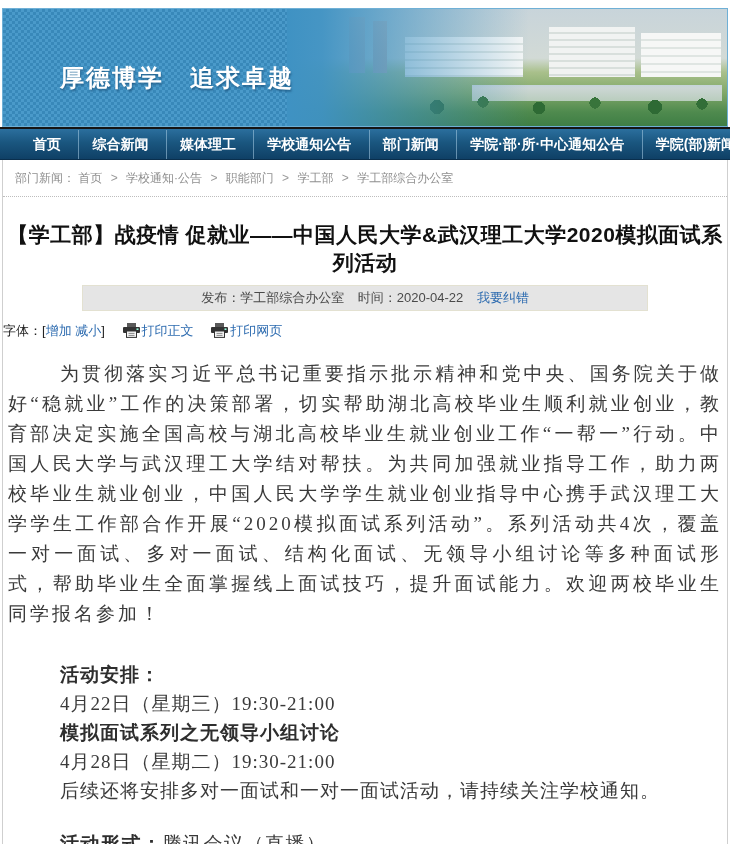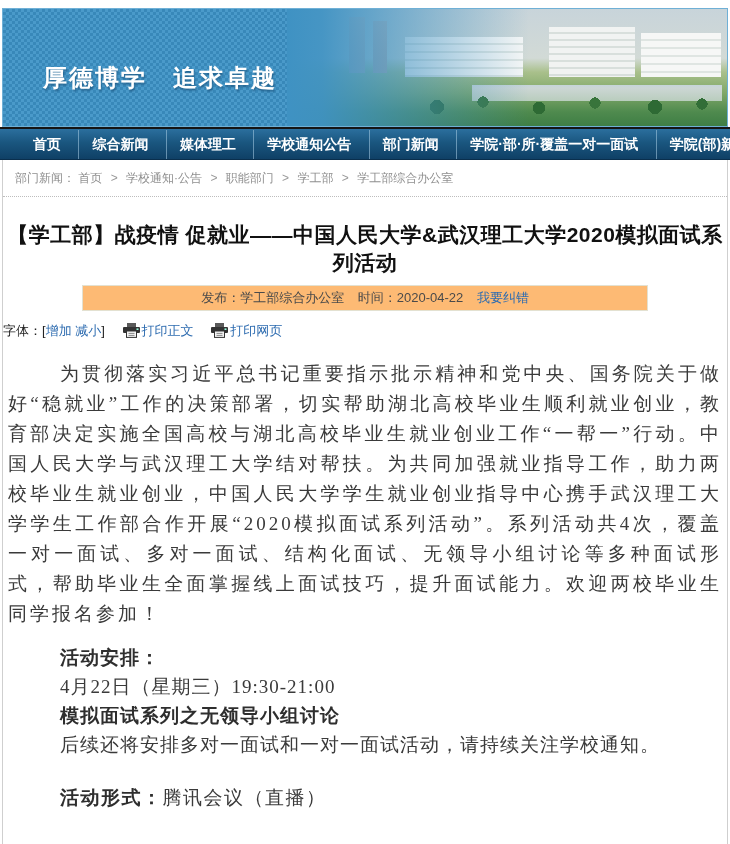--- a/index.html
+++ b/index.html
@@ -45,21 +45,21 @@
       0 0;
     background-size:
       100% 100%, 100% 100%, 100% 100%, 100% 100%, 100% 100%, 100% 100%, 100% 100%,
       250px 16px,
       118px 40px, 86px 50px, 80px 44px,
       16px 56px, 14px 52px,
       100% 100%;
     background-repeat: no-repeat;
   }
   .banner-slogan {
-    position: absolute; left: 40px; top: 53px;
+    position: absolute; left: 57px; top: 53px;
     color: #fff; font-size: 24px; font-weight: bold; letter-spacing: 2px;
     text-shadow: 1px 2px 2px rgba(20,70,110,.55);
   }
 
   
   .navbar {
     height: 33px; line-height: 29px; white-space: nowrap; overflow: hidden;
     border-top: 2px solid #151515;
     background: linear-gradient(to bottom, #2b6f9e 0%, #1a567f 45%, #0f4066 100%);
     border-bottom: 1px solid #0a2f4d;
@@ -82,21 +82,21 @@
   }
   .breadcrumb a { color: #8f8f8f; text-decoration: none; cursor: pointer; }
   .breadcrumb .sep { margin: 0 5px; color: #9a9a9a; }
 
   .title {
     margin-top: 24px; text-align: center; font-size: 21px; font-weight: bold;
     color: #111; letter-spacing: .5px;
   }
   .meta {
     width: 566px; height: 26px; line-height: 24px; margin: 8px auto 0;
-    background: #fdba74; border: 1px solid #e3e1d1; text-align: center;
+    background: #e5e5e5; border: 1px solid #e3e1d1; text-align: center;
     font-size: 13px; color: #4a4a4a;
   }
   .meta .gap { margin-left: 10px; }
   .meta a { color: #2e6cb0; text-decoration: none; cursor: pointer; }
 
   .tools { margin-top: 11px; font-size: 13px; color: #222; }
   .tools a { color: #2e6cb0; text-decoration: none; cursor: pointer; }
   .tools .bracket { color: #222; }
   .tools .print-group { margin-left: 14px; }
   .tools svg { vertical-align: -3px; margin-right: 2px; }
@@ -104,21 +104,21 @@
   
   .article-body {
     padding: 0 5px; color: #3a3a3a;
     font-family: "Liberation Serif", "DejaVu Serif", serif;
     font-size: 19px;
   }
   .lead {
     margin-top: 19px; text-indent: 52px; line-height: 30px;
     letter-spacing: 3px; text-align: justify; font-family: Liberation Serif, serif;
   }
-  .schedule { margin-top: 14px; padding-left: 52px; line-height: 29px; letter-spacing: 1px; }
+  .schedule { margin-top: 31px; padding-left: 52px; line-height: 29px; letter-spacing: 1px; }
   .schedule p { margin: 0; }
   .bold { font-weight: bold; color: #2e2e2e; }
   .kv { margin-top: 24px; text-indent: 52px; line-height: 29px; letter-spacing: 1.5px; }
   .kv b, .join b { font-weight: bold; color: #2e2e2e; }
 </style>
 </head>
 <body>
 
 <div class="page">
 
@@ -128,21 +128,21 @@
     <div class="banner-photo"></div>
     <div class="banner-slogan">厚德博学　追求卓越</div>
   </div>
 
   <div class="navbar">
     <a class="nav-item">首页</a>
     <a class="nav-item">综合新闻</a>
     <a class="nav-item">媒体理工</a>
     <a class="nav-item">学校通知公告</a>
     <a class="nav-item">部门新闻</a>
-    <a class="nav-item">学院·部·所·覆盖一对一面试</a>
+    <a class="nav-item">学院·部·所·中心通知公告</a>
     <a class="nav-item">学院(部)新闻</a>
     
     
   </div>
 
   <div class="content">
 
     <div class="breadcrumb">
       <span>部门新闻：</span>
       <a>首页</a>
@@ -185,20 +185,21 @@
             </svg></span><a>打印网页</a></span>
     </div>
 
     <div class="article-body">
       <p class="lead">为贯彻落实习近平总书记重要指示批示精神和党中央、国务院关于做好“稳就业”工作的决策部署，切实帮助湖北高校毕业生顺利就业创业，教育部决定实施全国高校与湖北高校毕业生就业创业工作“一帮一”行动。中国人民大学与武汉理工大学结对帮扶。为共同加强就业指导工作，助力两校毕业生就业创业，中国人民大学学生就业创业指导中心携手武汉理工大学学生工作部合作开展“2020模拟面试系列活动”。系列活动共4次，覆盖一对一面试、多对一面试、结构化面试、无领导小组讨论等多种面试形式，帮助毕业生全面掌握线上面试技巧，提升面试能力。欢迎两校毕业生同学报名参加！</p>
 
       <div class="schedule">
         <p class="bold">活动安排：</p>
         <p>4月22日（星期三）19:30-21:00</p>
         <p class="bold">模拟面试系列之无领导小组讨论</p>
+        <p>4月28日（星期二）19:30-21:00</p>
         <p>后续还将安排多对一面试和一对一面试活动，请持续关注学校通知。</p>
       </div>
 
       <p class="kv"><b>活动形式：</b><span>腾讯会议（直播）</span></p>
 
     </div>
 
   </div>
 
 </div>

